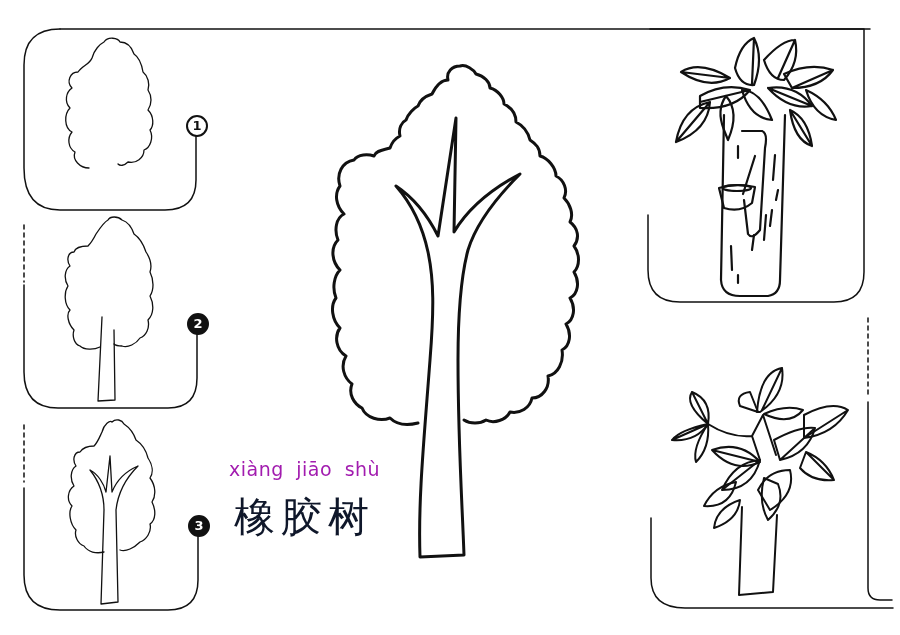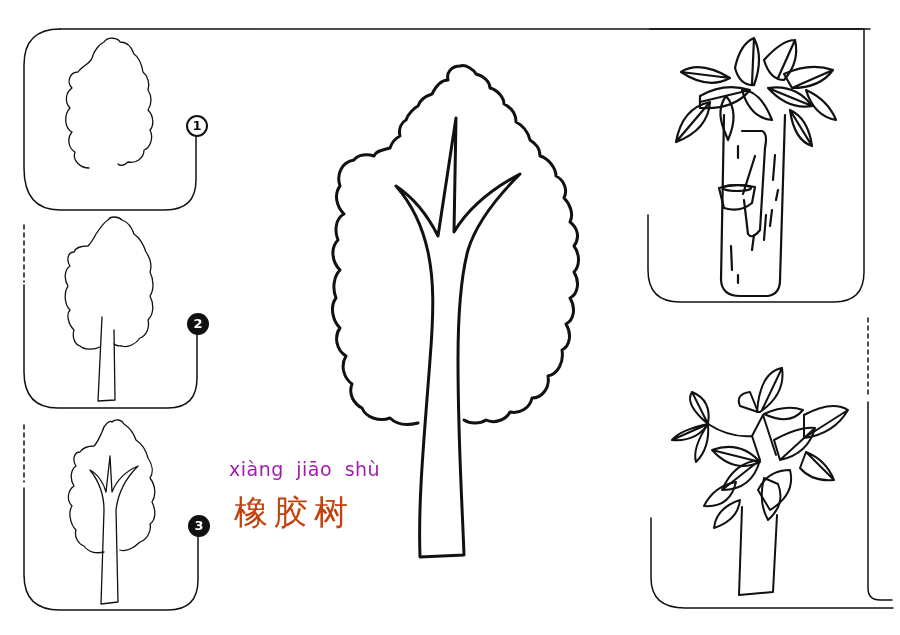--- a/index.html
+++ b/index.html
@@ -1,19 +1,19 @@
 <!DOCTYPE html>
 <html><head>
   <meta charset="utf-8">
   <style>
     html, body { margin: 0; padding: 0; background: #ffffff; }
     body { width: 900px; height: 635px; position: relative; overflow: hidden; font-family: "DejaVu Sans", sans-serif; }
     .canvas { position: absolute; left: 0; top: 0; width: 900px; height: 635px; }
     .pinyin { position: absolute; left: 229px; top: 458px; font-family: "DejaVu Sans", sans-serif; font-size: 19px; color: #a21caf; letter-spacing: 0.5px; word-spacing: 6px; white-space: nowrap; }
-    .hanzi { position: absolute; left: 234px; top: 490px; font-family: "DejaVu Serif", serif; font-size: 34px; color: #c2410c; letter-spacing: 6px; white-space: nowrap; }
+    .hanzi { position: absolute; left: 234px; top: 490px; font-family: "DejaVu Serif", serif; font-size: 41px; color: #0f172a; letter-spacing: 6px; white-space: nowrap; }
     .step-badge { position: absolute; width: 18px; height: 18px; border: 2px solid #111; border-radius: 50%; background: #fff; font-family: "DejaVu Sans", sans-serif; font-weight: bold; font-size: 13px; line-height: 18px; text-align: center; color: #111; }
     .step-badge.filled { background: #111; color: #fff; }
   </style>
 </head>
 <body>
 
 <svg class="canvas" viewBox="0 0 900 635" xmlns="http://www.w3.org/2000/svg" fill="none" stroke="#111" stroke-linecap="round" stroke-linejoin="round">
 
   <line x1="60" y1="29" x2="870" y2="29" stroke-width="1.5"></line>
 

